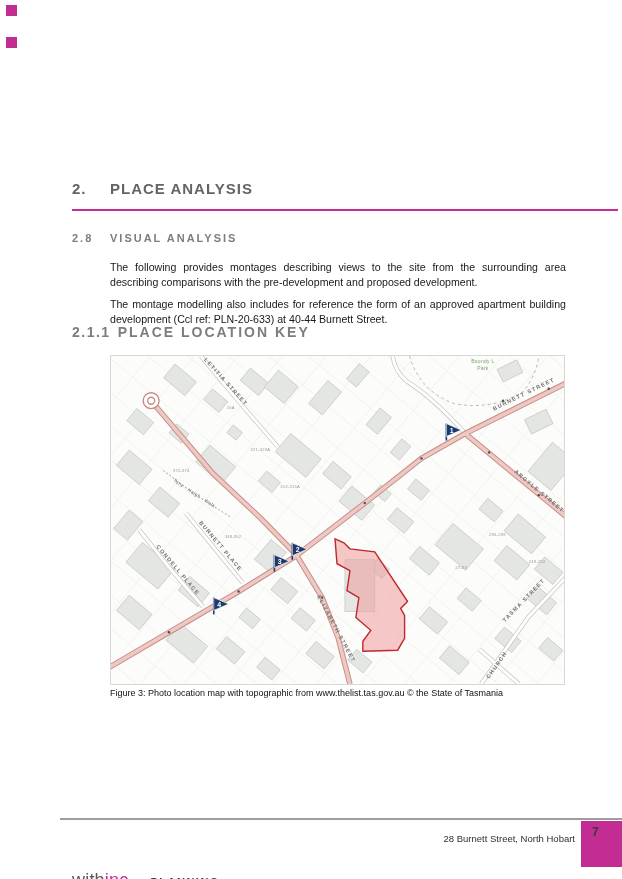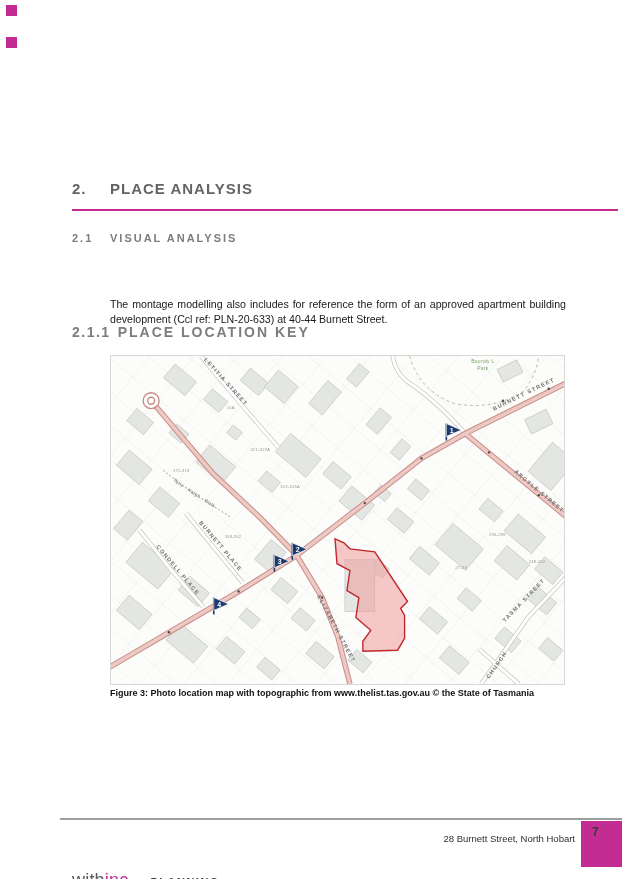--- a/index.html
+++ b/index.html
@@ -29,21 +29,21 @@
   .h3-row{position:absolute;left:72px;top:324px;display:flex;color:#7d7d7d;
           font-size:14px;font-weight:bold;letter-spacing:2px;}
   .h3-num{margin-right:7px;letter-spacing:1.5px;}
 
   
   .map-wrap{position:absolute;left:110px;top:355px;width:455px;height:330px;
             border:1px solid #d8d8d6;box-sizing:border-box;background:#fcfcfa;}
   .map-wrap svg{display:block;}
 
   .fig-caption{position:absolute;left:110px;top:688px;width:470px;font-size:9px;
-               font-weight:bold;color:#111;white-space:nowrap;}
+               font-weight:normal;color:#111;white-space:nowrap;}
 
   
   .footer-rule{position:absolute;left:60px;top:818px;width:562px;height:2px;background:#9e9e9e;}
   .brand{position:absolute;left:72px;top:826px;display:flex;align-items:baseline;}
   .brand .b1{font-size:18px;color:#58595b;letter-spacing:0.2px;}
   .brand .b2{font-size:18px;letter-spacing:0.2px;margin-top:44px;}
   .brand .b3{font-size:11px;font-weight:bold;color:#3f3f3f;letter-spacing:1.5px;margin-left:22px;}
   .footer-address{position:absolute;right:47px;top:833px;font-size:9.5px;color:#2e2e2e;}
   .page-badge{position:absolute;left:581px;top:821px;width:41px;height:46px;}
   .page-badge span{position:absolute;left:11px;top:4px;font-size:12px;font-weight:bold;color:#3c3c3c;}
@@ -64,23 +64,24 @@
   <div class="corner-sq sq1" style="background: rgb(195, 44, 147);"></div>
   <div class="corner-sq sq2" style="background: rgb(195, 44, 147);"></div>
 
   <div class="h1-row">
     <span class="h1-num">2.</span>
     <span>PLACE ANALYSIS</span>
   </div>
   <div class="h1-rule" style="background: rgb(195, 44, 147);"></div>
 
   <div class="h2-row">
-    <span class="h2-num">2.1</span>
+    <span class="h2-num">2.8</span>
     <span>VISUAL ANALYSIS</span>
   </div>
+  <p class="para p1">The following provides montages describing views to the site from the surrounding area describing comparisons with the pre-development and proposed development.</p>
   <p class="para p2">The montage modelling also includes for reference the form of an approved apartment building development (Ccl ref: PLN-20-633) at 40-44 Burnett Street.</p>
 
   <div class="h3-row">
     <span class="h3-num">2.1.1</span>
     <span>PLACE LOCATION KEY</span>
   </div>
 
   <div class="map-wrap">
     <svg id="map-svg" width="453" height="328" viewBox="0 0 455 330">
 

